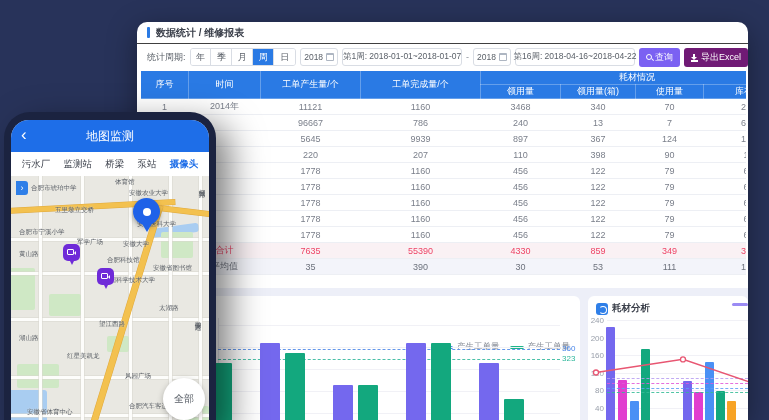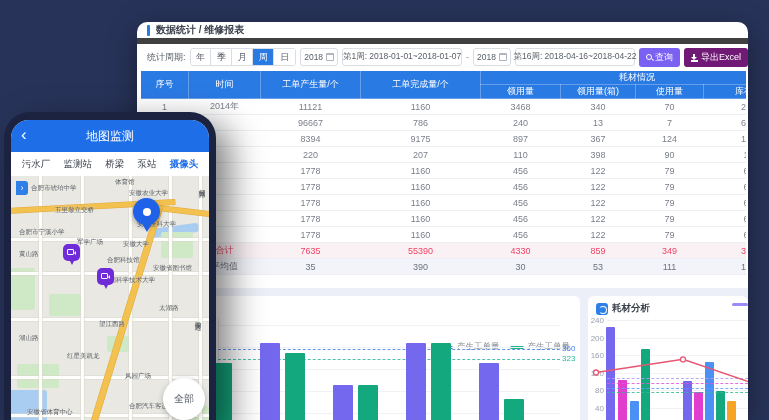--- a/index.html
+++ b/index.html
@@ -3,21 +3,21 @@
 <meta charset="utf-8">
 <style>
   * { margin:0; padding:0; box-sizing:border-box; }
   html,body { width:769px; height:420px; overflow:hidden; }
   body { font-family:"Liberation Sans","DejaVu Sans",sans-serif; background:#28335a; }
   #stage { position:relative; width:769px; height:420px; overflow:hidden; background:#28335a; }
 
   
   .main-card { position:absolute; left:137px; top:22px; width:611px; height:398px;
     background:#fff; border-radius:10px 10px 0 0; box-shadow:0 8px 30px rgba(0,0,0,.4); }
-  .crumb-bar { position:absolute; left:0; top:0; width:100%; height:22px; border-bottom:6px solid #404040;
+  .crumb-bar { position:absolute; left:0; top:0; width:100%; height:22px; border-bottom:1px solid #404040;
     display:flex; align-items:center; padding-left:10px; }
   .crumb-accent { width:3px; height:11px; background:#2a7ae4; margin-right:6px; border-radius:1px; }
   .crumb-text { font-size:10px; font-weight:bold; color:#3a3f4a; }
 
   .filter-bar { position:absolute; left:0; top:22px; width:100%; height:26px; display:flex;
     align-items:center; padding-left:10px; gap:4px; }
   .flabel { font-size:9px; color:#5a6068; white-space:nowrap; }
   .seg { display:flex; border:1px solid #d9dde4; border-radius:3px; overflow:hidden; height:18px; }
   .seg-btn { width:21px; font-size:9px; color:#5a6068; display:flex; align-items:center; justify-content:center;
     border-right:1px solid #d9dde4; background:#fff; cursor:pointer; }
@@ -202,22 +202,22 @@
               <td>96667</td>
               <td>786</td>
               <td>240</td>
               <td>13</td>
               <td>7</td>
               <td>690</td>
             </tr>
             <tr>
               <td></td>
               <td></td>
-              <td>8394</td>
-              <td>9175</td>
+              <td>5645</td>
+              <td>9939</td>
               <td>897</td>
               <td>367</td>
               <td>124</td>
               <td>129</td>
             </tr>
             <tr>
               <td></td>
               <td></td>
               <td>220</td>
               <td>207</td>

